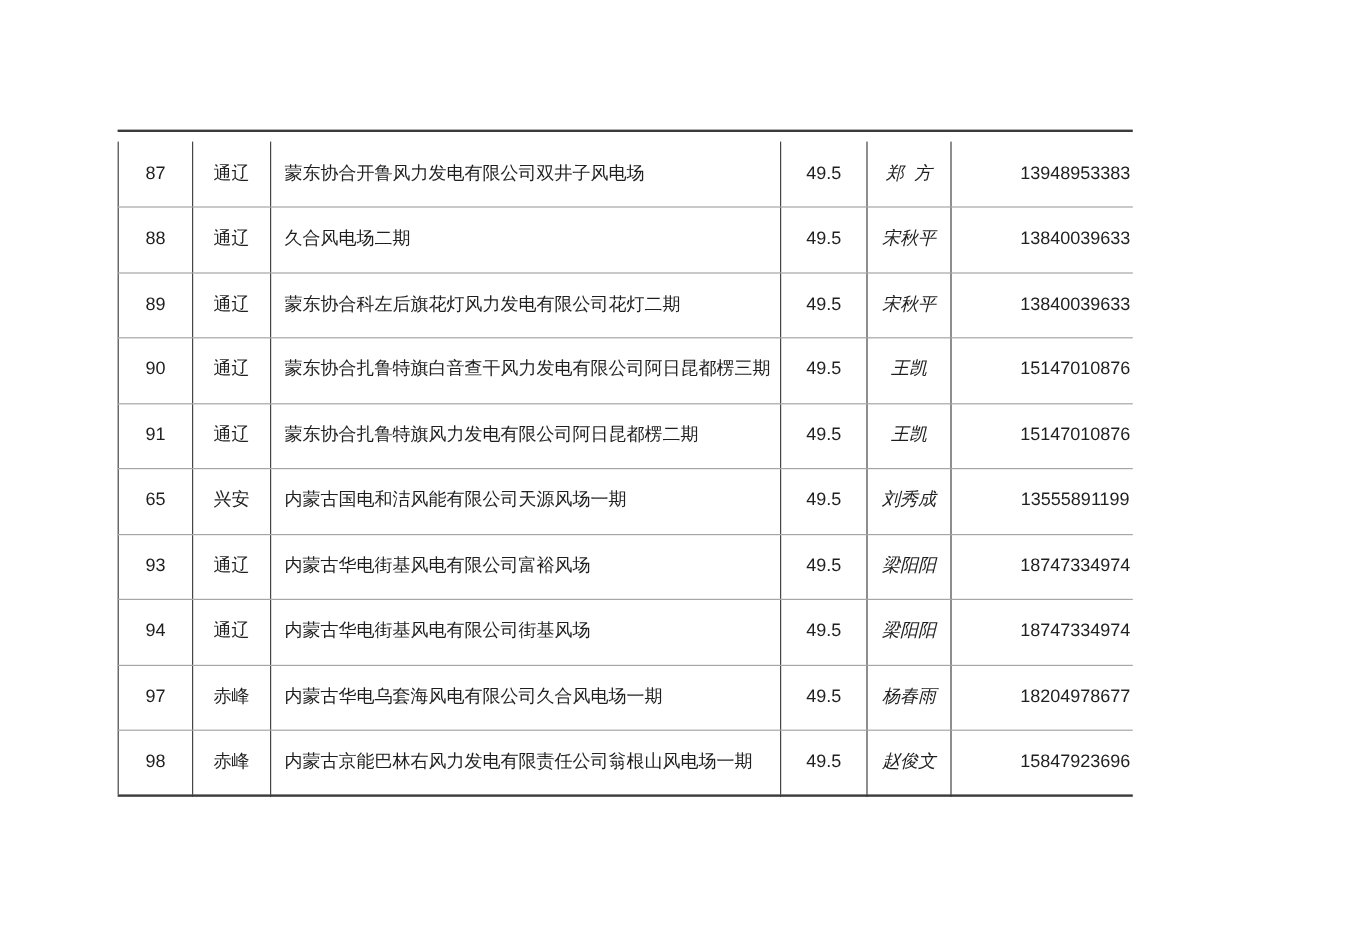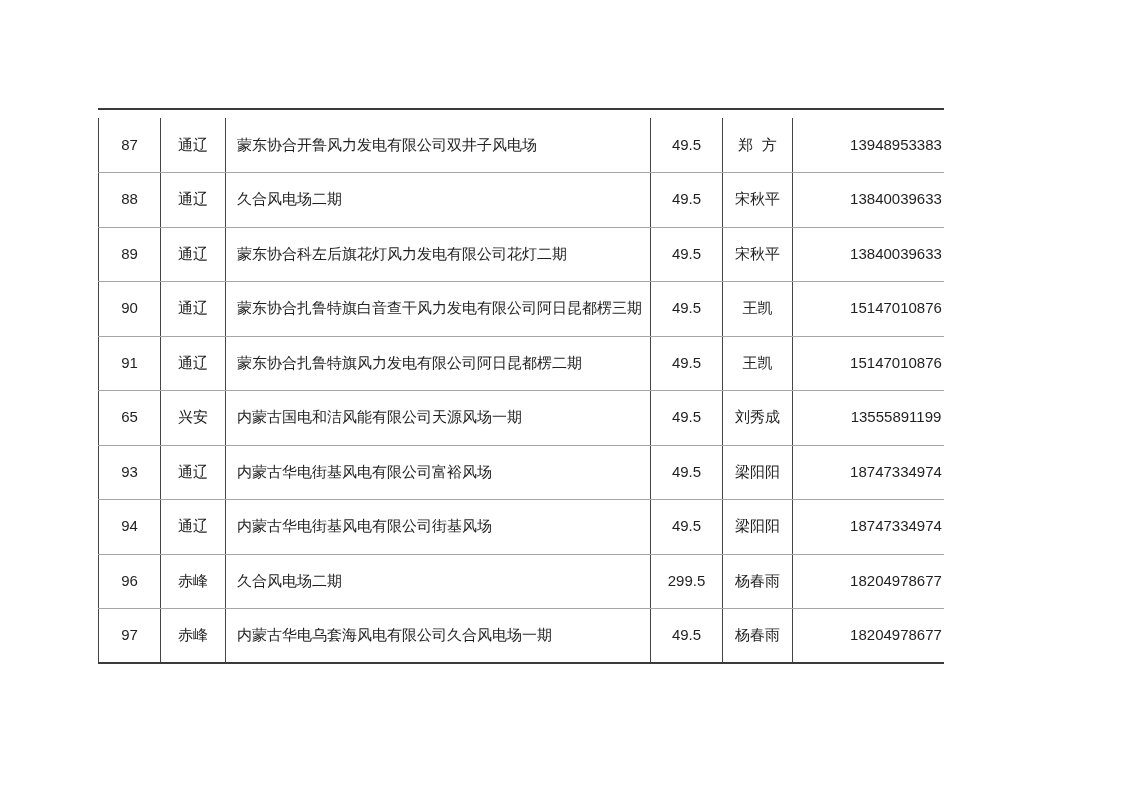--- a/index.html
+++ b/index.html
@@ -52,20 +52,21 @@
   }
   table.wind-table tr { height: 42px; }
   table.wind-table tr:first-child td { border-top: none; }
   table.wind-table tr:last-child td { border-bottom: none; }
   table.wind-table td.col-name {
     text-align: left;
     padding-left: 11px;
   }
   table.wind-table td.col-contact {
     white-space: pre;
+    font-style: italic;
   }
   .page-number {
     position: absolute;
     left: 0;
     top: 696px;
     width: 1122px;
     text-align: center;
     font-size: 12px;
     color: #1f1f1f;
   }
@@ -145,32 +146,32 @@
         </tr>
         <tr>
           <td class="col-index">94</td>
           <td class="col-region">通辽</td>
           <td class="col-name">内蒙古华电街基风电有限公司街基风场</td>
           <td class="col-capacity">49.5</td>
           <td class="col-contact">梁阳阳</td>
           <td class="col-phone">18747334974</td>
         </tr>
         <tr>
-          <td class="col-index">96</td>
-          <td class="col-region">赤峰</td>
-          <td class="col-name">久合风电场二期</td>
-          <td class="col-capacity">299.5</td>
-          <td class="col-contact">杨春雨</td>
-          <td class="col-phone">18204978677</td>
-        </tr>
-        <tr>
           <td class="col-index">97</td>
           <td class="col-region">赤峰</td>
           <td class="col-name">内蒙古华电乌套海风电有限公司久合风电场一期</td>
           <td class="col-capacity">49.5</td>
           <td class="col-contact">杨春雨</td>
           <td class="col-phone">18204978677</td>
+        </tr>
+        <tr>
+          <td class="col-index">98</td>
+          <td class="col-region">赤峰</td>
+          <td class="col-name">内蒙古京能巴林右风力发电有限责任公司翁根山风电场一期</td>
+          <td class="col-capacity">49.5</td>
+          <td class="col-contact">赵俊文</td>
+          <td class="col-phone">15847923696</td>
         </tr>
       </tbody>
   </table>
 
 
 </div>
 
 </body></html>

